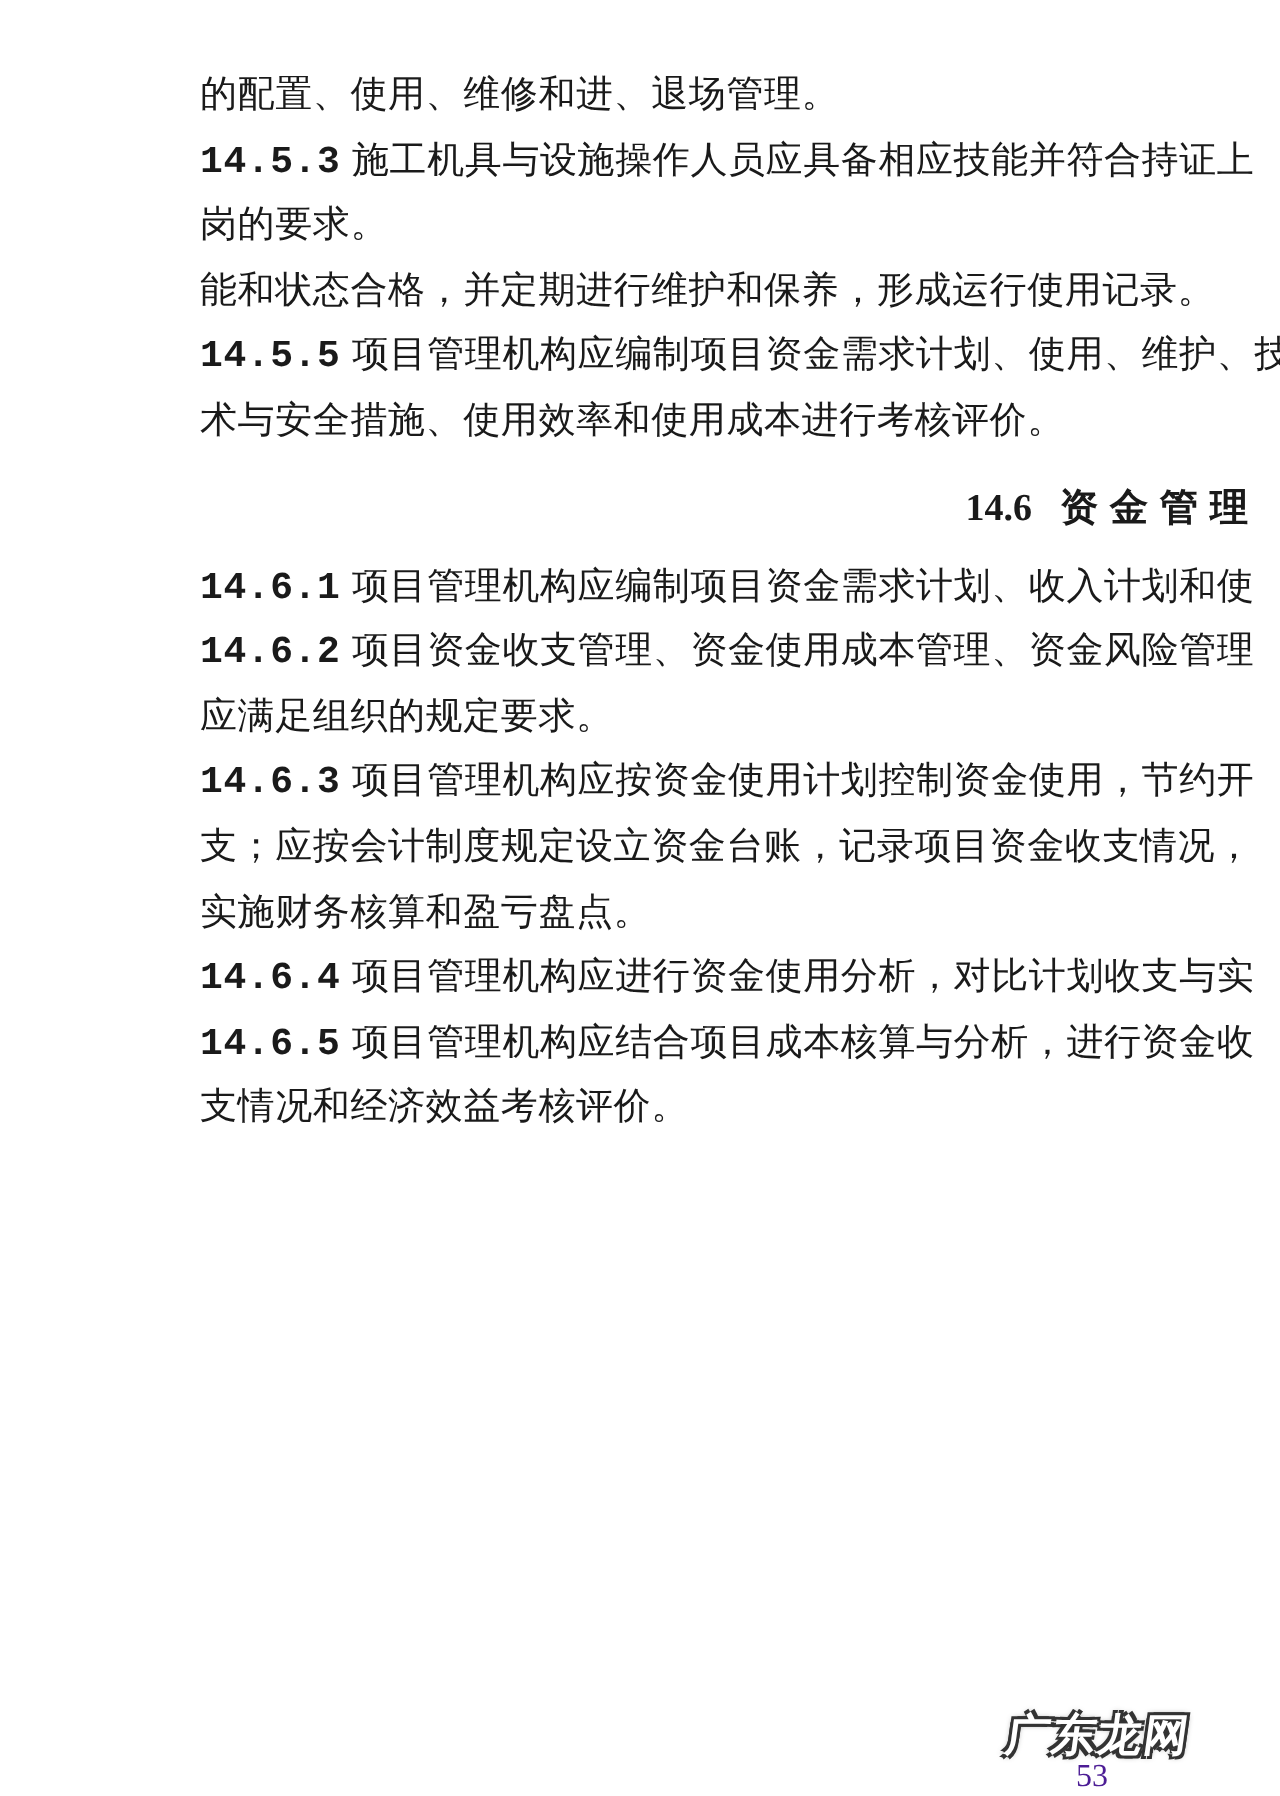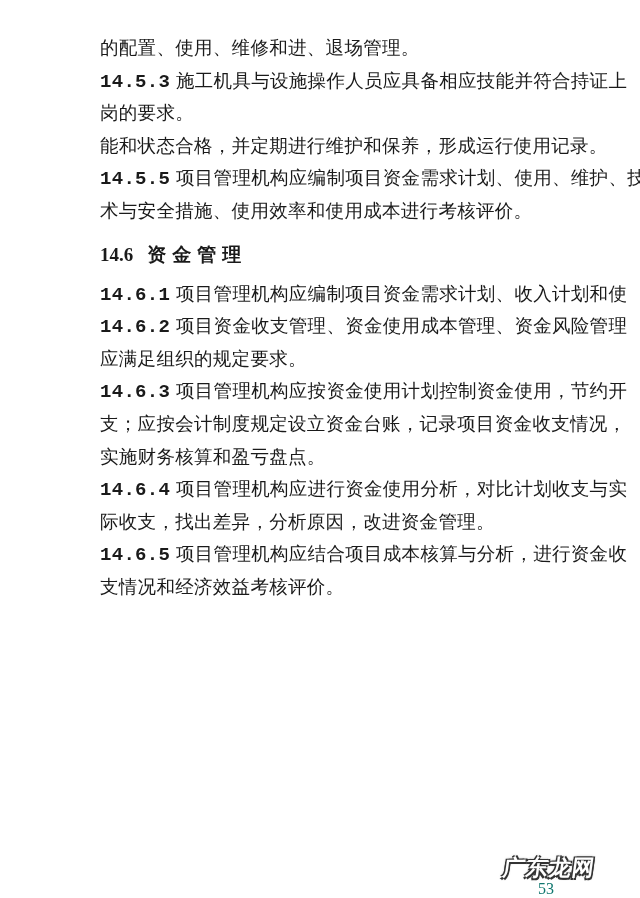--- a/index.html
+++ b/index.html
@@ -7,33 +7,33 @@
     width: 640px; height: 898px; background: #ffffff; position: relative; overflow: hidden;
     font-family: "DejaVu Serif", "Liberation Serif", serif; color: #1a1a1a;
   }
   .page { position: absolute; left: 52px; top: 32px; width: 530px; margin-left: 48px; }
   .line {
     height: 32.6px; line-height: 32.6px; font-size: 18.5px; white-space: nowrap;
     letter-spacing: 0.3px;
   }
   .num { font-family: Liberation Mono, monospace; font-weight: bold; font-size: 19px; display: inline-block; width: 76px; }
   .heading {
-    text-align: left; font-weight: bold; font-size: 19px; height: 44px; line-height: 44px;
+    text-align: right; font-weight: bold; font-size: 19px; height: 44px; line-height: 44px;
     margin-top: 4px; margin-bottom: 2px; letter-spacing: 6px;
   }
   .heading .hnum { font-family: "Liberation Serif", serif; letter-spacing: 0; margin-right: 14px; }
   .watermark {
     position: absolute; left: 503px; top: 853px; font-family: "DejaVu Sans", sans-serif;
     font-size: 22px; font-weight: bold; color: #ffffff; letter-spacing: 1px;
     text-shadow: -1.5px -1.5px 0 #333, 1.5px -1.5px 0 #333, -1.5px 1.5px 0 #333, 1.5px 1.5px 0 #333, 0 0 3px #555;
     transform: skewX(-8deg);
   }
   .pagenum {
     position: absolute; left: 538px; top: 880px; font-family: "Liberation Serif", serif;
-    font-size: 16px; color: #0f766e;
+    font-size: 16px; color: #4c1d95;
   }
 </style>
 </head>
 <body>
 
 <div class="page">
   <div id="top-lines">
       <div class="line"><span>的配置、使用、维修和进、退场管理。</span></div>
       <div class="line"><span class="num">14.5.3</span><span>施工机具与设施操作人员应具备相应技能并符合持证上</span></div>
       <div class="line"><span>岗的要求。</span></div>
@@ -45,20 +45,19 @@
     <span class="hnum">14.6</span><span>资金管理</span>
   </div>
   <div id="bottom-lines">
       <div class="line"><span class="num">14.6.1</span><span>项目管理机构应编制项目资金需求计划、收入计划和使</span></div>
       <div class="line"><span class="num">14.6.2</span><span>项目资金收支管理、资金使用成本管理、资金风险管理</span></div>
       <div class="line"><span>应满足组织的规定要求。</span></div>
       <div class="line"><span class="num">14.6.3</span><span>项目管理机构应按资金使用计划控制资金使用，节约开</span></div>
       <div class="line"><span>支；应按会计制度规定设立资金台账，记录项目资金收支情况，</span></div>
       <div class="line"><span>实施财务核算和盈亏盘点。</span></div>
       <div class="line"><span class="num">14.6.4</span><span>项目管理机构应进行资金使用分析，对比计划收支与实</span></div>
-      <div class="line"><span>际收支，找出差异，分析原因，改进资金管理。</span></div>
       <div class="line"><span class="num">14.6.5</span><span>项目管理机构应结合项目成本核算与分析，进行资金收</span></div>
       <div class="line"><span>支情况和经济效益考核评价。</span></div>
     </div>
 </div>
 
 <div class="watermark">广东龙网</div>
 <div class="pagenum">53</div>
 
 </body></html>

